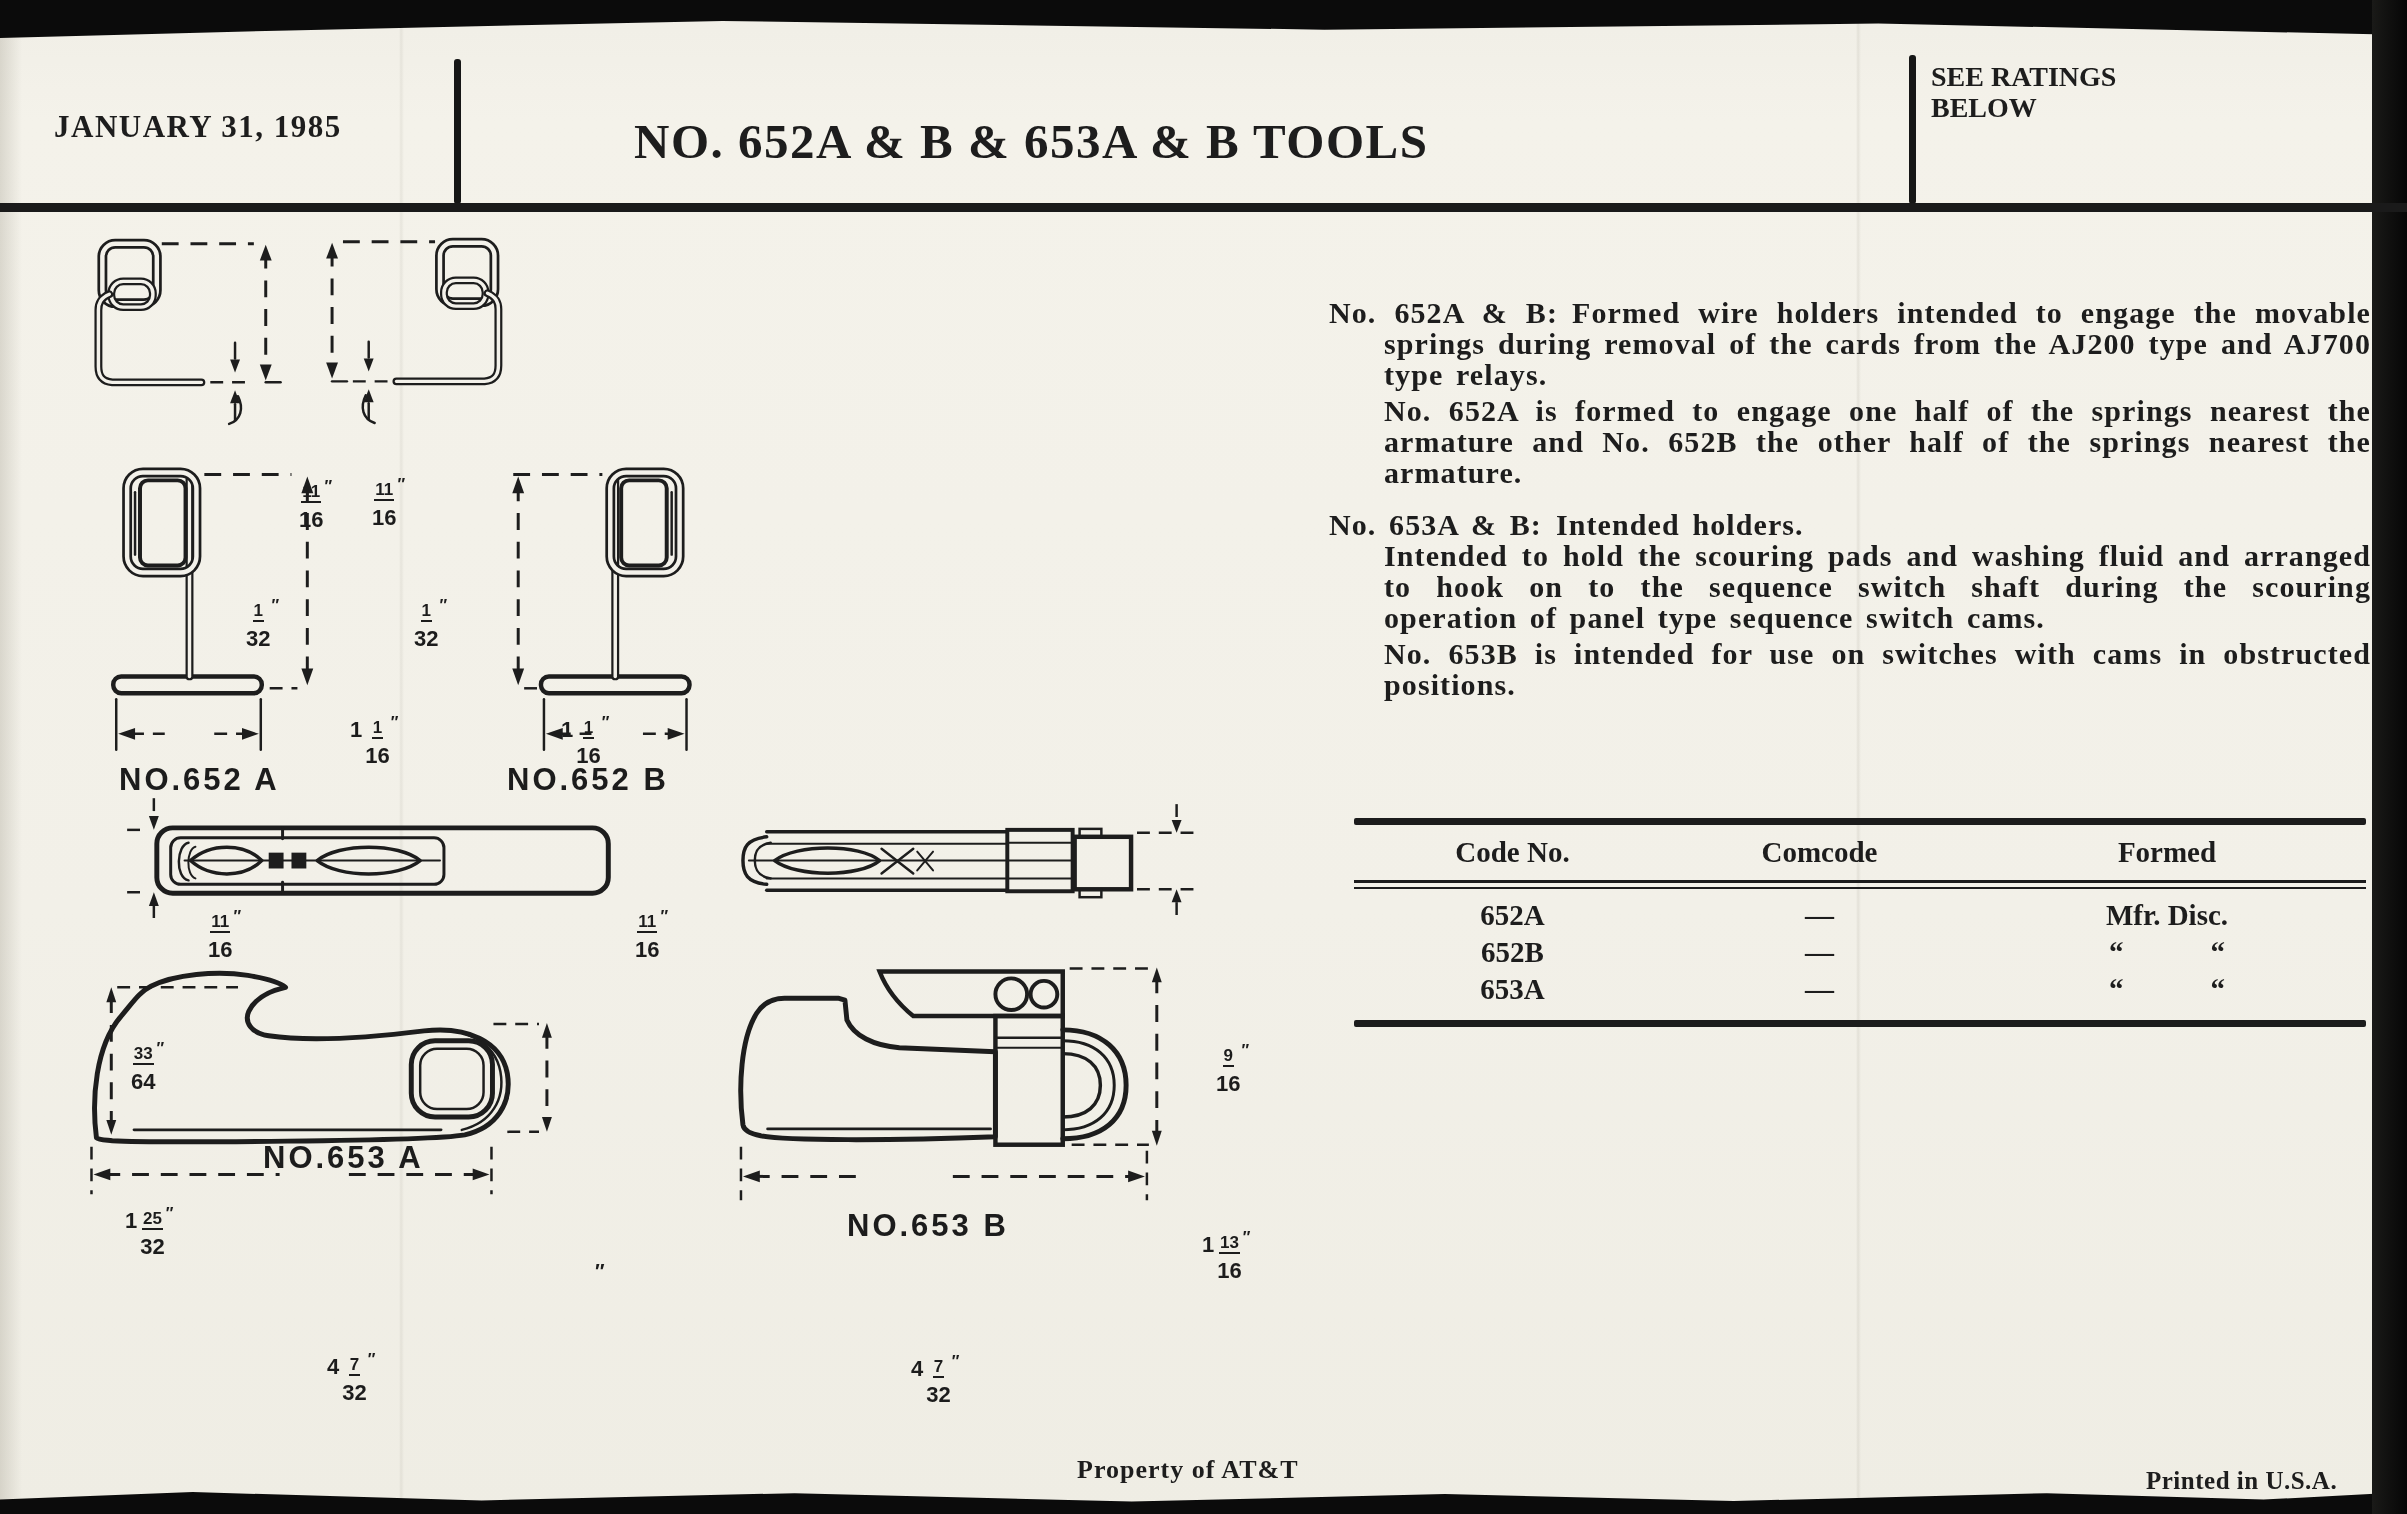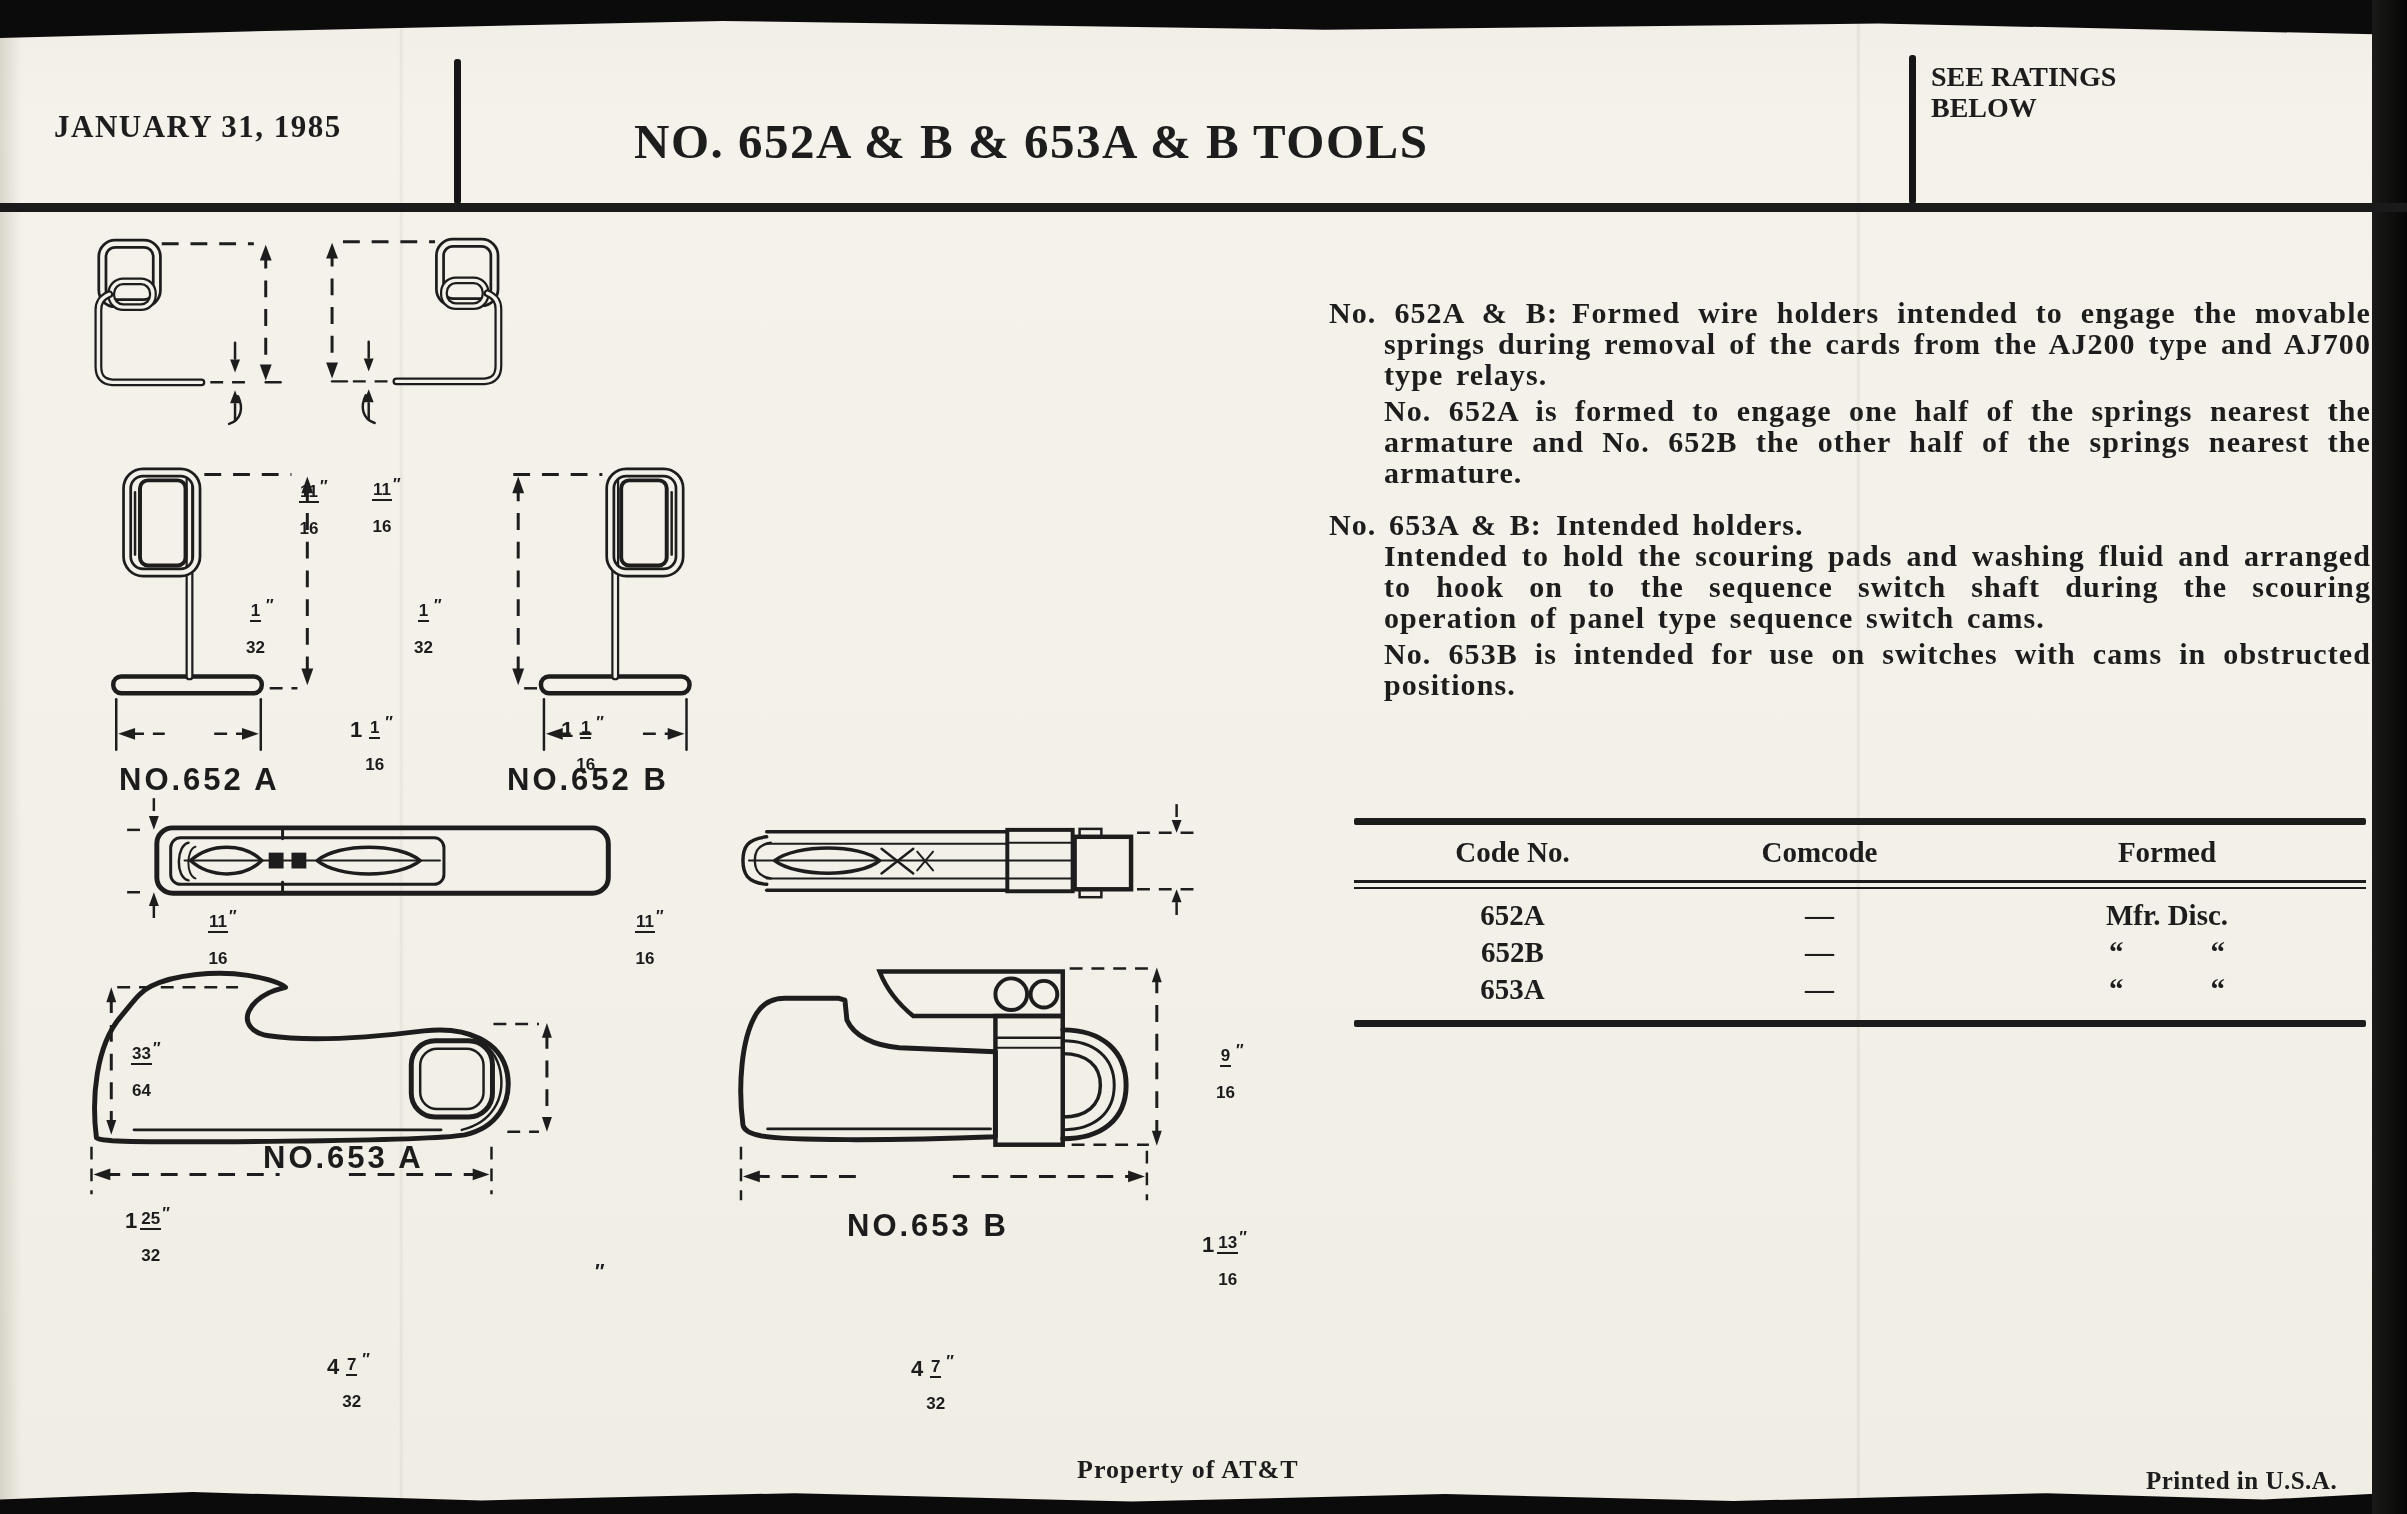--- a/index.html
+++ b/index.html
@@ -48,21 +48,21 @@
   #rtable .trule-thick.last{margin-top:2px;}
 
   
   .cap{position:absolute;font-family:"Liberation Sans",sans-serif;font-weight:bold;font-size:31px;
        letter-spacing:3px;color:#1c1c1c;}
   .dim{position:absolute;display:flex;color:#1c1c1c;
        font-family:Liberation Sans, sans-serif;font-weight:bold;line-height:1;}
   .dim .w{font-size:22px;margin-right:3px;}
   .dim .fr{display:inline-flex;flex-direction:column;align-items:center;}
   .dim .fr .n{font-size:17px;border-bottom:2.5px solid #1c1c1c;padding:0 1px 1px 1px;}
-  .dim .fr .d{font-size:17px;padding-top:17px;}
+  .dim .fr .d{font-size:22px;padding-top:6px;}
   .dim .mk{align-self:flex-start;font-size:16px;margin-left:1px;margin-top:-4px;}
   .dim.mark-only .mk{font-size:20px;}
 
   
   svg{position:absolute;left:40px;top:208px;}
   .wo{stroke:#1d1d1d;stroke-width:10;fill:none;stroke-linecap:round;stroke-linejoin:round;}
   .wi{stroke:#f3f1ea;stroke-width:4.5;fill:none;stroke-linecap:round;stroke-linejoin:round;}
   .wo8{stroke:#1d1d1d;stroke-width:8;fill:none;stroke-linecap:round;}
   .wi35{stroke:#f3f1ea;stroke-width:3.5;fill:none;stroke-linecap:round;}
   .l2{stroke:#1d1d1d;stroke-width:2;fill:none;stroke-linecap:round;}

